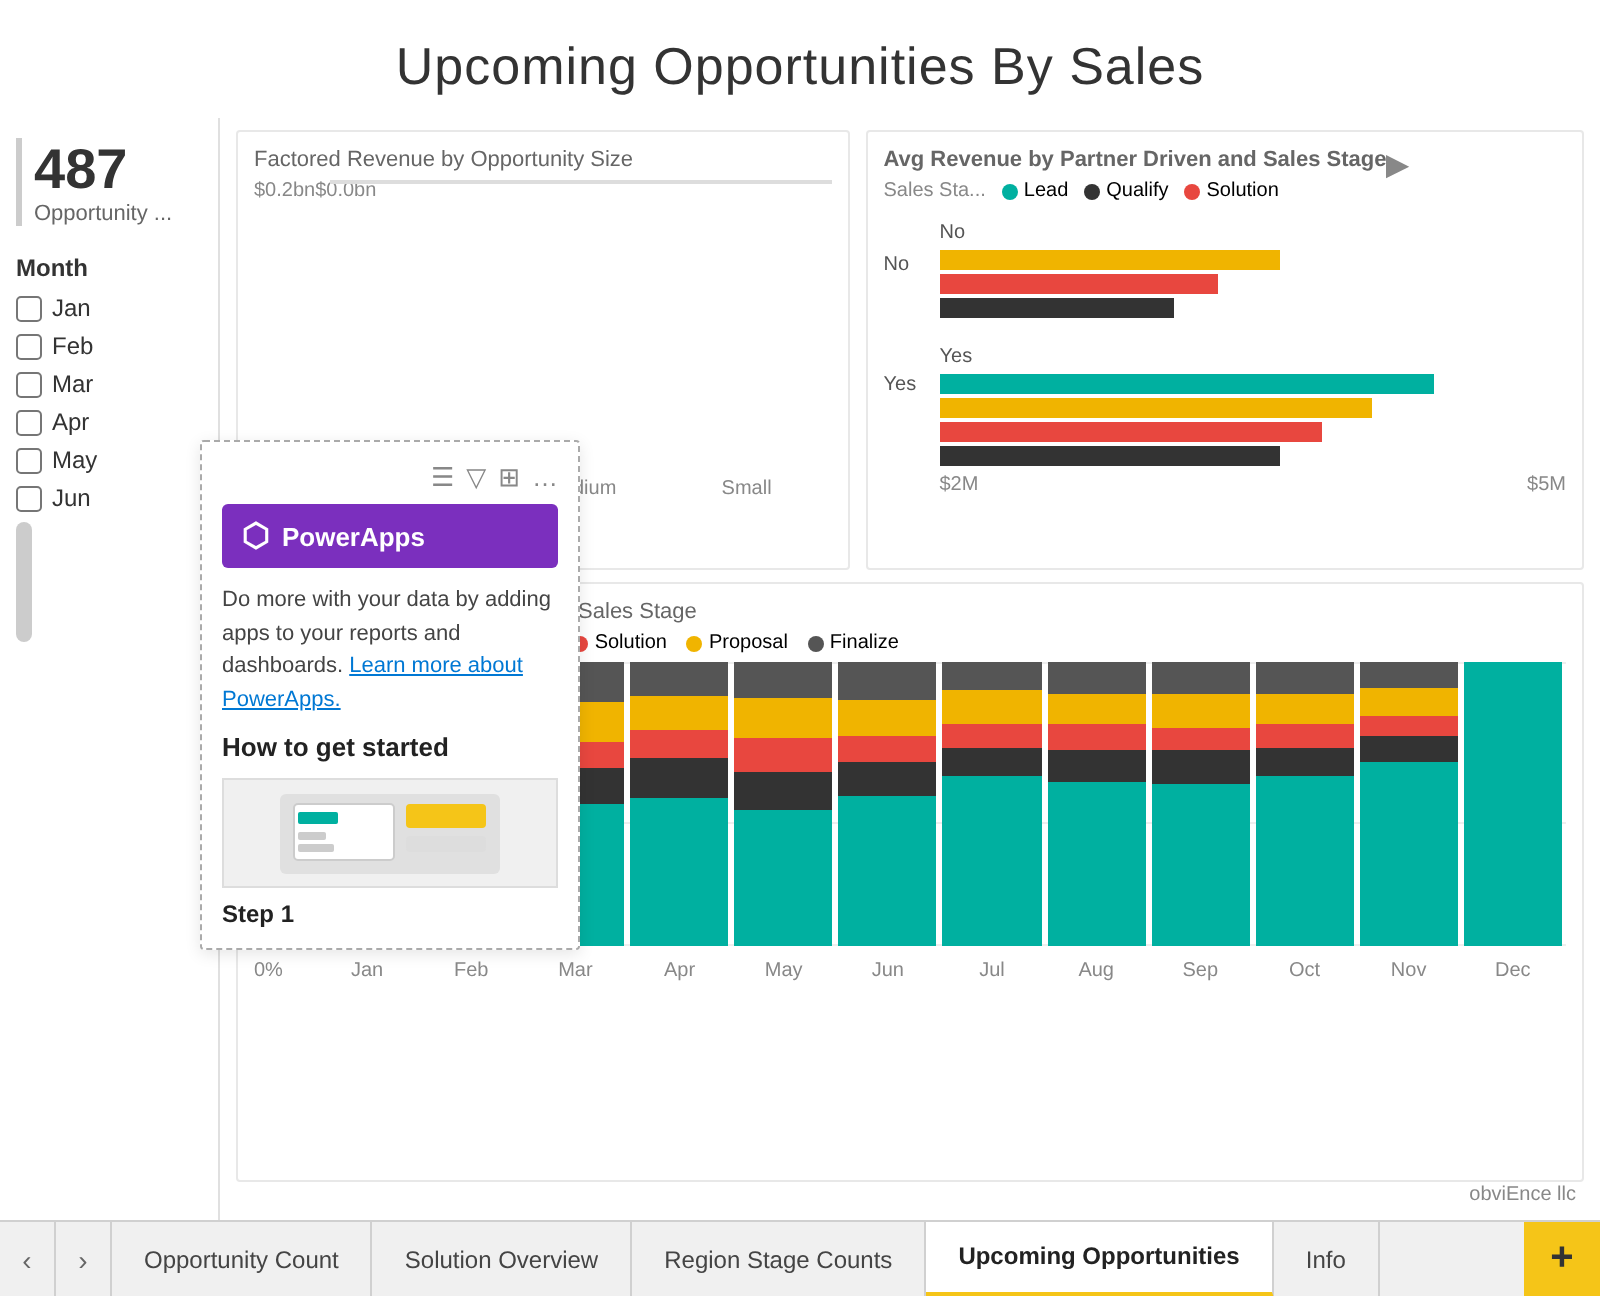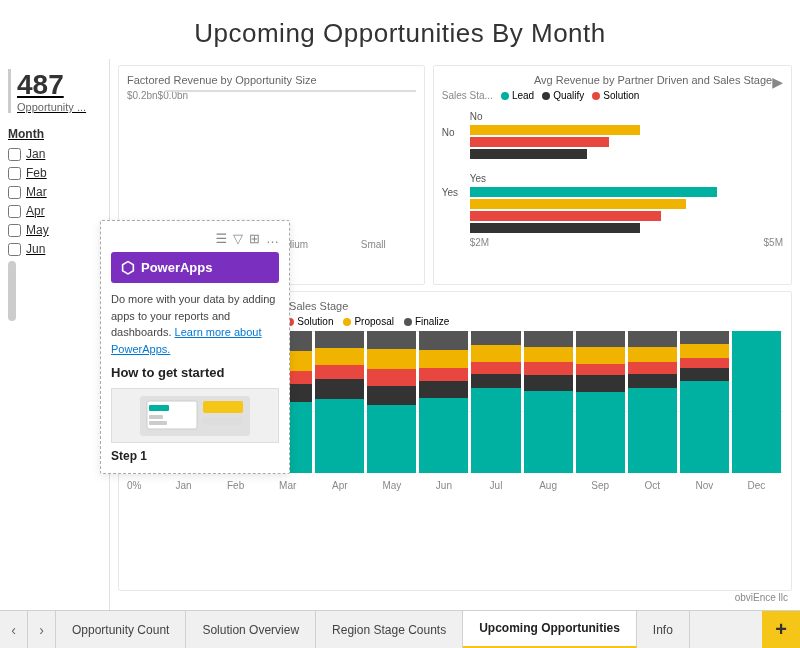--- a/index.html
+++ b/index.html
@@ -5,42 +5,42 @@
     * { box-sizing: border-box; margin: 0; padding: 0; }
     body { font-family: 'Segoe UI', Arial, sans-serif; background: #f3f3f3; width: 800px; height: 648px; overflow: hidden; position: relative; }
 
     .main-container { width: 800px; height: 648px; background: #fff; display: flex; flex-direction: column; }
 
     .title-bar { text-align: center; padding: 18px 0 10px; font-size: 26px; font-weight: 300; color: #333; letter-spacing: 0.5px; }
 
     .content-area { display: flex; flex: 1; overflow: hidden; }
 
     
-    .left-panel { width: 110px; border-right: 1px solid #e0e0e0; padding: 10px 8px; display: flex; flex-direction: column; text-decoration: underline; }
+    .left-panel { width: 110px; border-right: 1px solid #e0e0e0; padding: 10px 8px; display: flex; flex-direction: column; }
     .kpi-box { margin-bottom: 14px; padding-left: 6px; border-left: 3px solid #ccc; }
     .kpi-number { font-size: 28px; font-weight: 700; color: #333; }
     .kpi-label { font-size: 11px; color: #666; }
 
     .filter-section { }
     .filter-label { font-size: 12px; color: #333; font-weight: 600; margin-bottom: 6px; }
     .filter-item { display: flex; align-items: center; margin-bottom: 5px; font-size: 12px; color: #333; }
     .filter-item input[type=checkbox] { margin-right: 5px; }
     .scrollbar-indicator { width: 8px; height: 60px; background: #ccc; border-radius: 4px; align-self: flex-end; margin-top: 4px; }
 
     
     .right-panels { flex: 1; display: flex; flex-direction: column; padding: 6px 8px; }
 
     .top-charts { display: flex; gap: 8px; height: 220px; }
 
     .chart-card { background: #fff; border: 1px solid #e8e8e8; border-radius: 2px; padding: 8px; flex: 1; position: relative; }
     .chart-title { font-size: 11px; color: #666; margin-bottom: 4px; }
     .legend-row { display: flex; align-items: center; flex-wrap: wrap; gap: 8px; margin-bottom: 6px; font-size: 10px; }
     .legend-dot { width: 8px; height: 8px; border-radius: 50%; display: inline-block; margin-right: 3px; }
     .legend-item { display: flex; align-items: center; }
-    .chart-title-row { display: flex; justify-content: flex-end; align-items: center; }
+    .chart-title-row { display: flex; justify-content: flex-start; align-items: center; font-weight: bold; }
     .chevron-btn { font-size: 14px; color: #888; cursor: pointer; }
 
     
     .popup-overlay { position: absolute; left: 100px; top: 220px; width: 190px; background: #fff; border: 1px dashed #aaa; border-radius: 2px; padding: 10px; z-index: 10; box-shadow: 0 2px 8px rgba(0,0,0,0.1); }
     .popup-toolbar { display: flex; justify-content: flex-end; gap: 6px; margin-bottom: 6px; color: #888; font-size: 13px; }
     .powerapps-banner { background: #7b2fbe; color: white; border-radius: 3px; padding: 6px 10px; display: flex; align-items: center; gap: 6px; font-size: 13px; font-weight: 600; margin-bottom: 8px; }
     .powerapps-icon { font-size: 16px; }
     .popup-text { font-size: 11px; color: #444; line-height: 1.5; margin-bottom: 8px; }
     .popup-link { color: #0078d4; text-decoration: underline; cursor: pointer; }
     .popup-subtitle { font-size: 13px; font-weight: 700; color: #222; margin-bottom: 8px; }
@@ -59,21 +59,21 @@
     .tab-spacer { flex: 1; }
     .tab-add-btn { width: 38px; height: 38px; background: #f5c518; display: flex; align-items: center; justify-content: center; font-size: 20px; color: #333; cursor: pointer; font-weight: 700; }
 
     .branding { font-size: 10px; color: #888; text-align: right; padding: 1px 4px; }
   </style>
 </head>
 <body>
 
 <div class="main-container">
 
-  <div class="title-bar">Upcoming Opportunities By Month</div>
+  <div class="title-bar">Upcoming Opportunities By Sales</div>
 
   <div class="content-area">
 
     <div class="left-panel">
       <div class="kpi-box">
         <div class="kpi-number">487</div>
         <div class="kpi-label">Opportunity ...</div>
       </div>
       <div class="filter-section">
         <div class="filter-label">Month</div>

